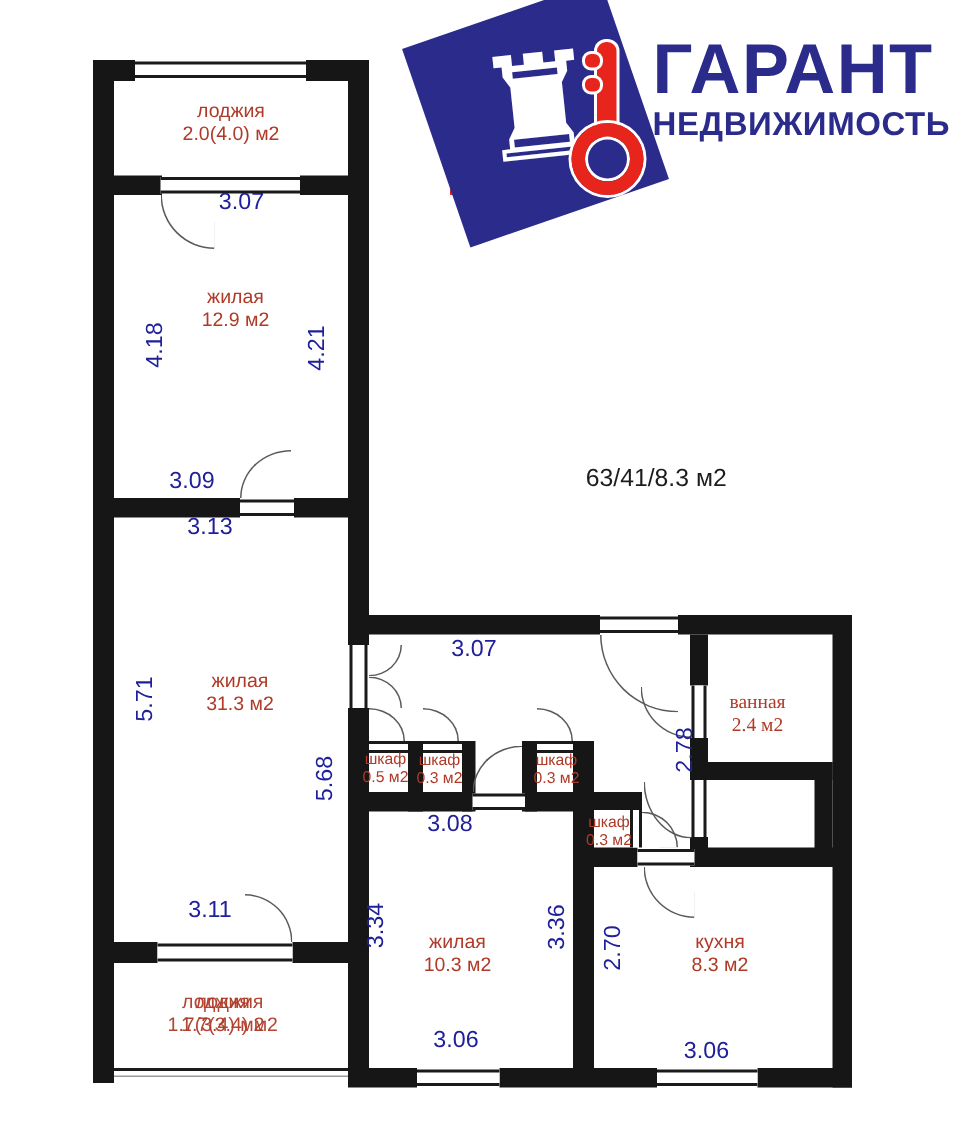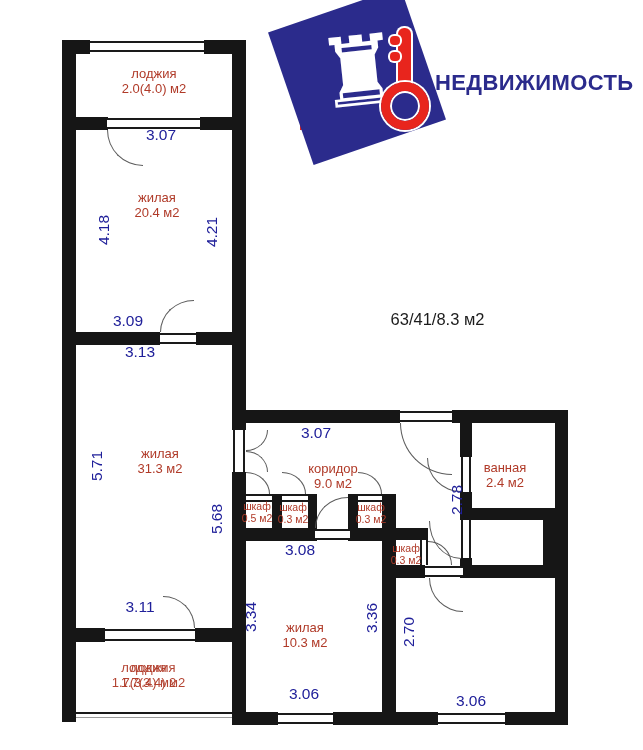--- a/index.html
+++ b/index.html
@@ -46,20 +46,21 @@
 <div id="canvas">
 
   <div id="logo">
     <div class="logo-red-square"></div>
     <div class="logo-blue-diamond"></div>
     <div class="logo-rook">♜</div>
     <div class="key-bar"></div>
     <div class="key-tooth" style="left:105px;top:36px;"></div>
     <div class="key-tooth" style="left:105px;top:52px;"></div>
     <div class="key-ring"></div>
+    <div class="logo-brand">ГАРАНТ</div>
     <div class="logo-sub">НЕДВИЖИМОСТЬ</div>
   </div>
 
   <div id="title-block">
     <div class="t-total">63/41/8.3 м2</div>
   </div>
 
   <div class="wall" style="left:62px;top:40px;width:14px;height:682px;"></div>
   <div class="wall" style="left:232px;top:54px;width:14px;height:376px;"></div>
   <div class="wall" style="left:232px;top:472px;width:14px;height:250px;"></div>
@@ -126,37 +127,37 @@
   <div class="arc bulge-tr" style="left:358px;top:472px;width:24px;height:22px;"></div>
   <div class="arc bulge-tr" style="left:428px;top:541px;width:24px;height:24px;"></div>
   <div class="arc bulge-bl" style="left:429px;top:578px;width:34px;height:34px;"></div>
 
   <div class="room-label" style="left:99px;top:66px;width:110px;">
     <div>лоджия</div>
     <div class="rl-area">2.0(4.0) м2</div>
   </div>
   <div class="room-label" style="left:102px;top:190px;width:110px;">
     <div>жилая</div>
-    <div class="rl-area">20.4 м2</div>
+    <div class="rl-area">12.9 м2</div>
   </div>
   <div class="room-label" style="left:105px;top:446px;width:110px;">
     <div>жилая</div>
     <div class="rl-area">31.3 м2</div>
   </div>
-  <div class="room-label" style="left:278px;top:461px;width:110px;">
-    <div>коридор</div>
-    <div class="rl-area">9.0 м2</div>
-  </div>
-  <div class="room-label" style="left:450px;top:460px;width:110px;">
+  <div class="room-label" style="left:450px;top:460px;width:110px;font-family:Liberation Serif, serif;">
     <div>ванная</div>
     <div class="rl-area">2.4 м2</div>
   </div>
   <div class="room-label" style="left:250px;top:620px;width:110px;">
     <div>жилая</div>
     <div class="rl-area">10.3 м2</div>
+  </div>
+  <div class="room-label" style="left:425px;top:620px;width:110px;">
+    <div>кухня</div>
+    <div class="rl-area">8.3 м2</div>
   </div>
 
   <div class="room-label ghost" style="left:74px;top:660px;width:140px;">
     <div>лоджия</div>
     <div class="rl-area">1.7(3.4) м2</div>
   </div>
   <div class="room-label ghost" style="left:83px;top:660px;width:140px;">
     <div>лоджия</div>
     <div class="rl-area">1.7(3.4) м2</div>
   </div>

